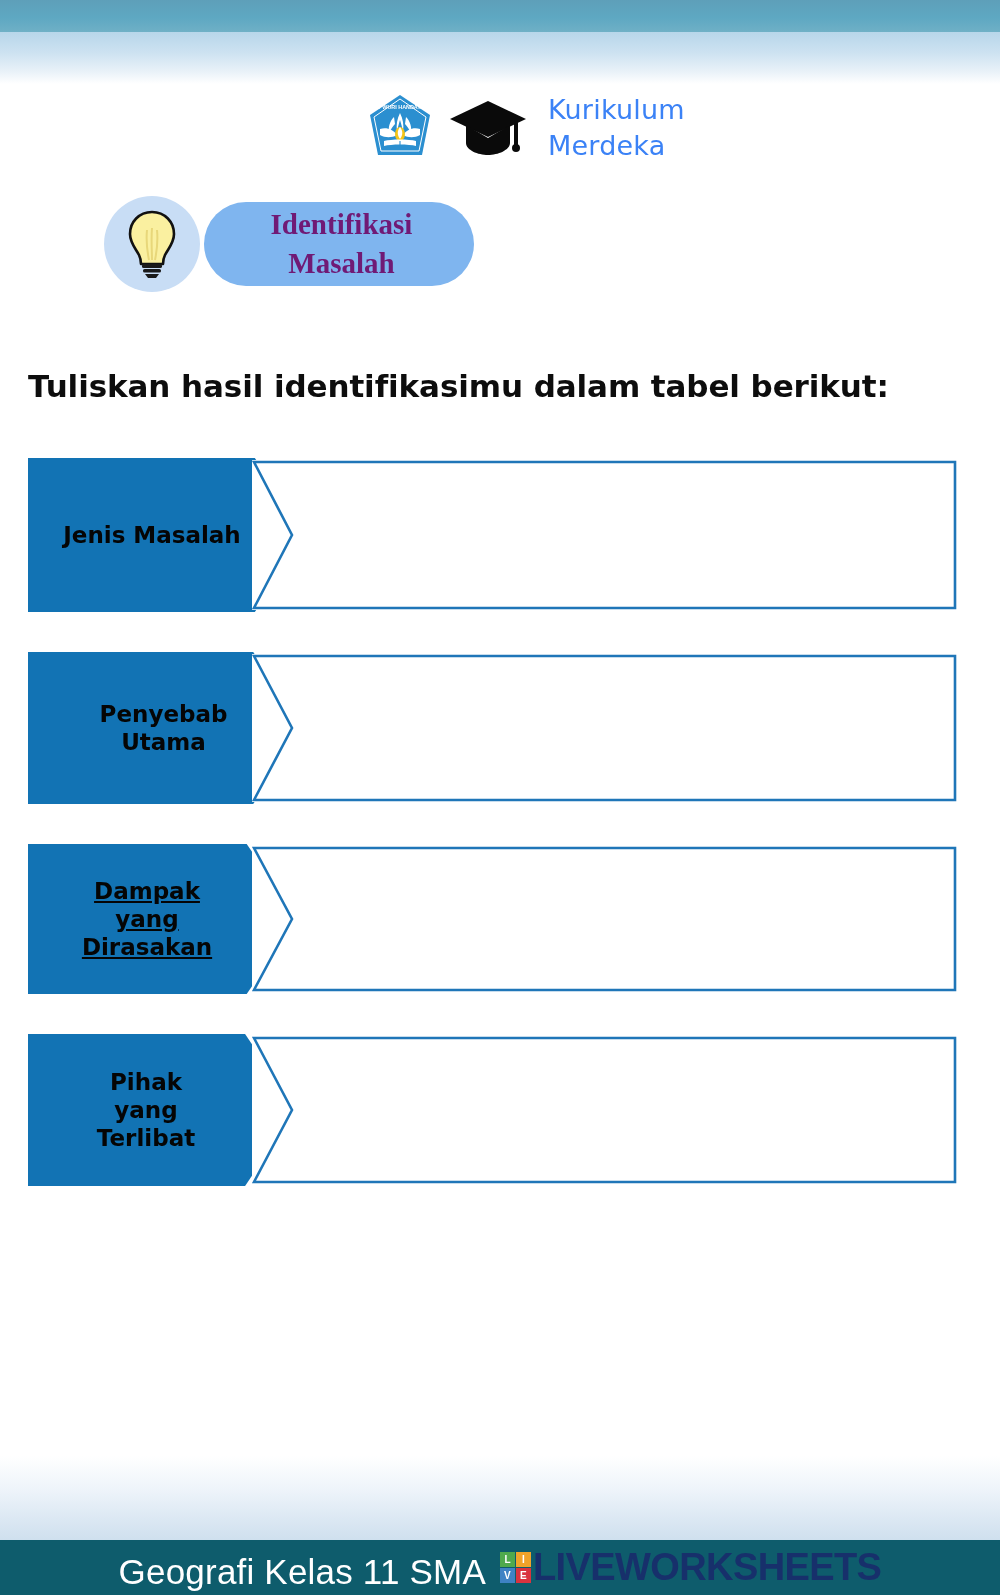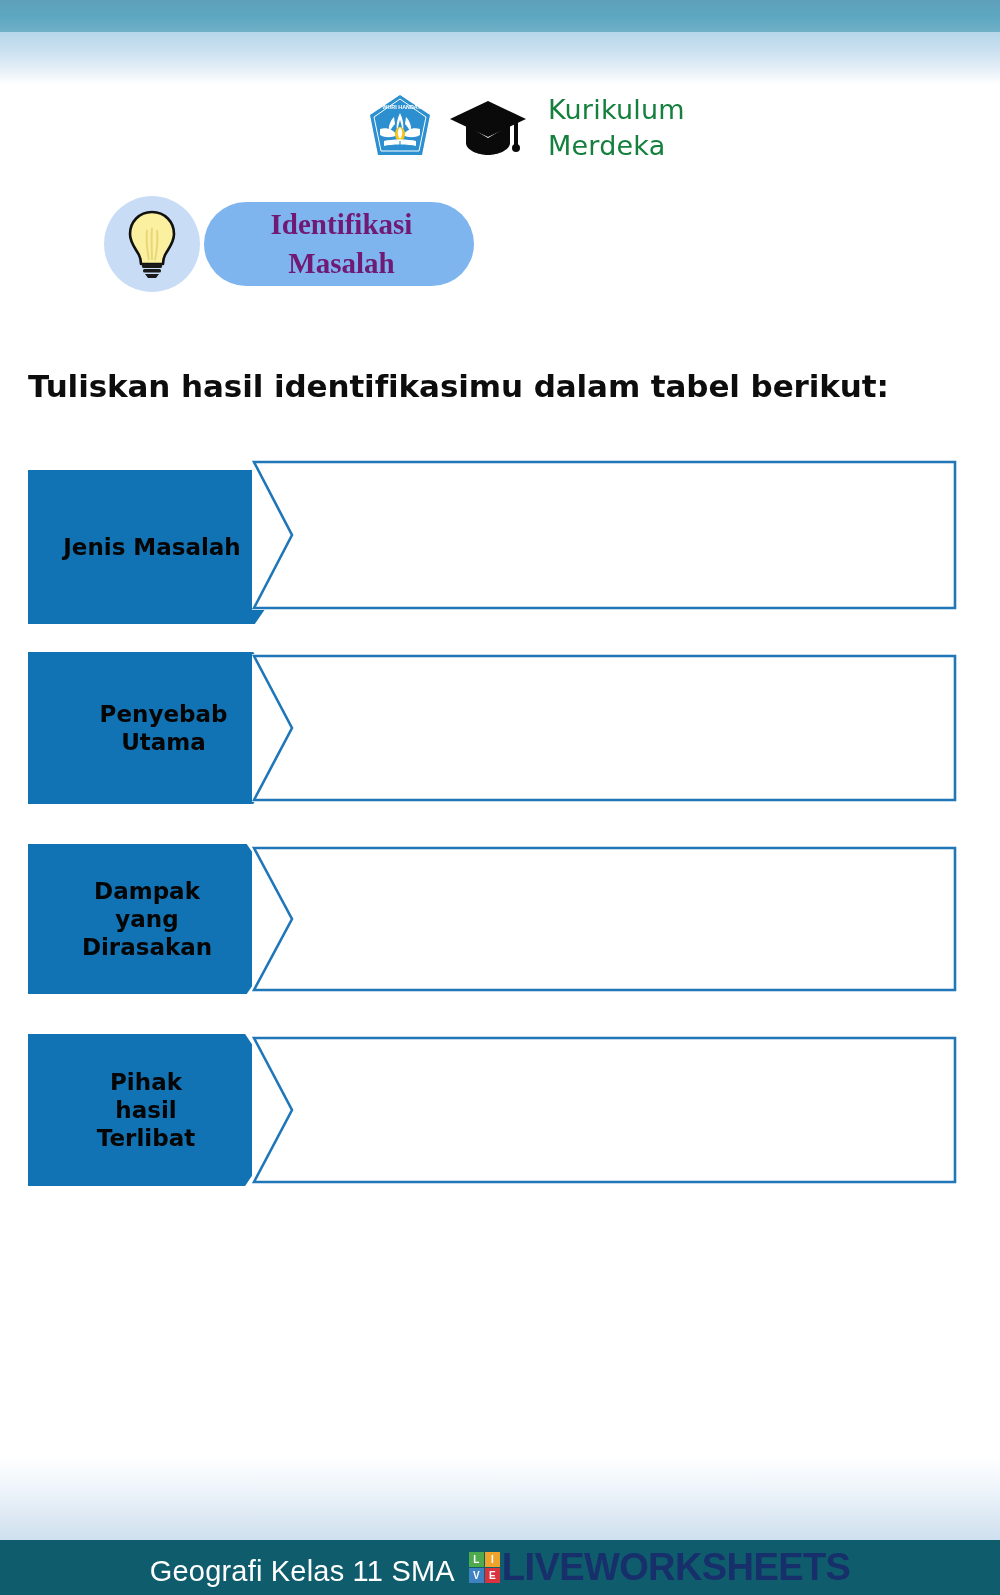--- a/index.html
+++ b/index.html
@@ -42,21 +42,21 @@
     left: 366px;
     display: flex;
     align-items: center;
     gap: 14px;
   }
   .tutwuri-logo { width: 68px; height: 70px; display: block; }
   .grad-cap { width: 80px; height: 62px; display: block; }
   .curriculum-text {
     font-size: 27px;
     line-height: 1.32;
-    color: #15803d;
+    color: #3b82f6;
     font-family: "DejaVu Sans", sans-serif;
     font-weight: 400;
     letter-spacing: 0.2px;
     white-space: pre;
     margin-left: 6px;
   }
 
   
   .badge-wrap {
     position: absolute;
@@ -162,21 +162,21 @@
     bottom: 0;
     width: 1000px;
     height: 55px;
     background: #0E5C6C;
     display: flex;
     align-items: center;
     justify-content: center;
   }
   .footer-title {
     color: #ffffff;
-    font-size: 29px;
+    font-size: 35px;
     font-weight: 400;
     letter-spacing: 0.2px;
     font-family: "Liberation Sans", sans-serif;
     margin-top: 8px;
   }
   .lw-logo {
     display: inline-flex;
     align-items: center;
     margin-left: 14px;
     gap: 1px;
@@ -261,52 +261,52 @@
     </div>
     <div class="badge-text">Identifikasi
 Masalah</div>
   </div>
 
   <div class="instruction">Tuliskan hasil identifikasimu dalam tabel berikut:</div>
 
   <div class="table-area">
 
     <div class="row" style="height:154px;">
-      <div class="row-label" style="width:280px;height:154px;margin-top:12px;">Jenis Masalah</div>
+      <div class="row-label" style="width:280px;height:154px;">Jenis Masalah</div>
       <div class="row-box" style="width:705px;height:150px;">
         <svg width="705" height="150" viewBox="0 0 705 150">
           <path d="M2 2 L703 2 L703 148 L2 148 L40 75 Z" fill="#ffffff" stroke="#1F76B8" stroke-width="2.6"></path>
         </svg>
       </div>
     </div>
 
     <div class="row" style="height:152px;">
       <div class="row-label" style="width:278px;height:152px;padding-left:31px;">Penyebab
 Utama</div>
       <div class="row-box" style="width:705px;height:148px;">
         <svg width="705" height="148" viewBox="0 0 705 148">
           <path d="M2 2 L703 2 L703 146 L2 146 L40 74 Z" fill="#ffffff" stroke="#1F76B8" stroke-width="2.6"></path>
         </svg>
       </div>
     </div>
 
     <div class="row" style="height:150px;">
-      <div class="row-label" style="width:270px;height:150px;">Dampak
+      <div class="row-label" style="width:270px;height:150px;text-decoration:underline;">Dampak
 yang
 Dirasakan</div>
       <div class="row-box" style="width:705px;height:146px;">
         <svg width="705" height="146" viewBox="0 0 705 146">
           <path d="M2 2 L703 2 L703 144 L2 144 L40 73 Z" fill="#ffffff" stroke="#1F76B8" stroke-width="2.6"></path>
         </svg>
       </div>
     </div>
 
     <div class="row" style="height:152px;">
       <div class="row-label" style="width:268px;height:152px;">Pihak
-hasil
+yang
 Terlibat</div>
       <div class="row-box" style="width:705px;height:148px;">
         <svg width="705" height="148" viewBox="0 0 705 148">
           <path d="M2 2 L703 2 L703 146 L2 146 L40 74 Z" fill="#ffffff" stroke="#1F76B8" stroke-width="2.6"></path>
         </svg>
       </div>
     </div>
 
   </div>
 

